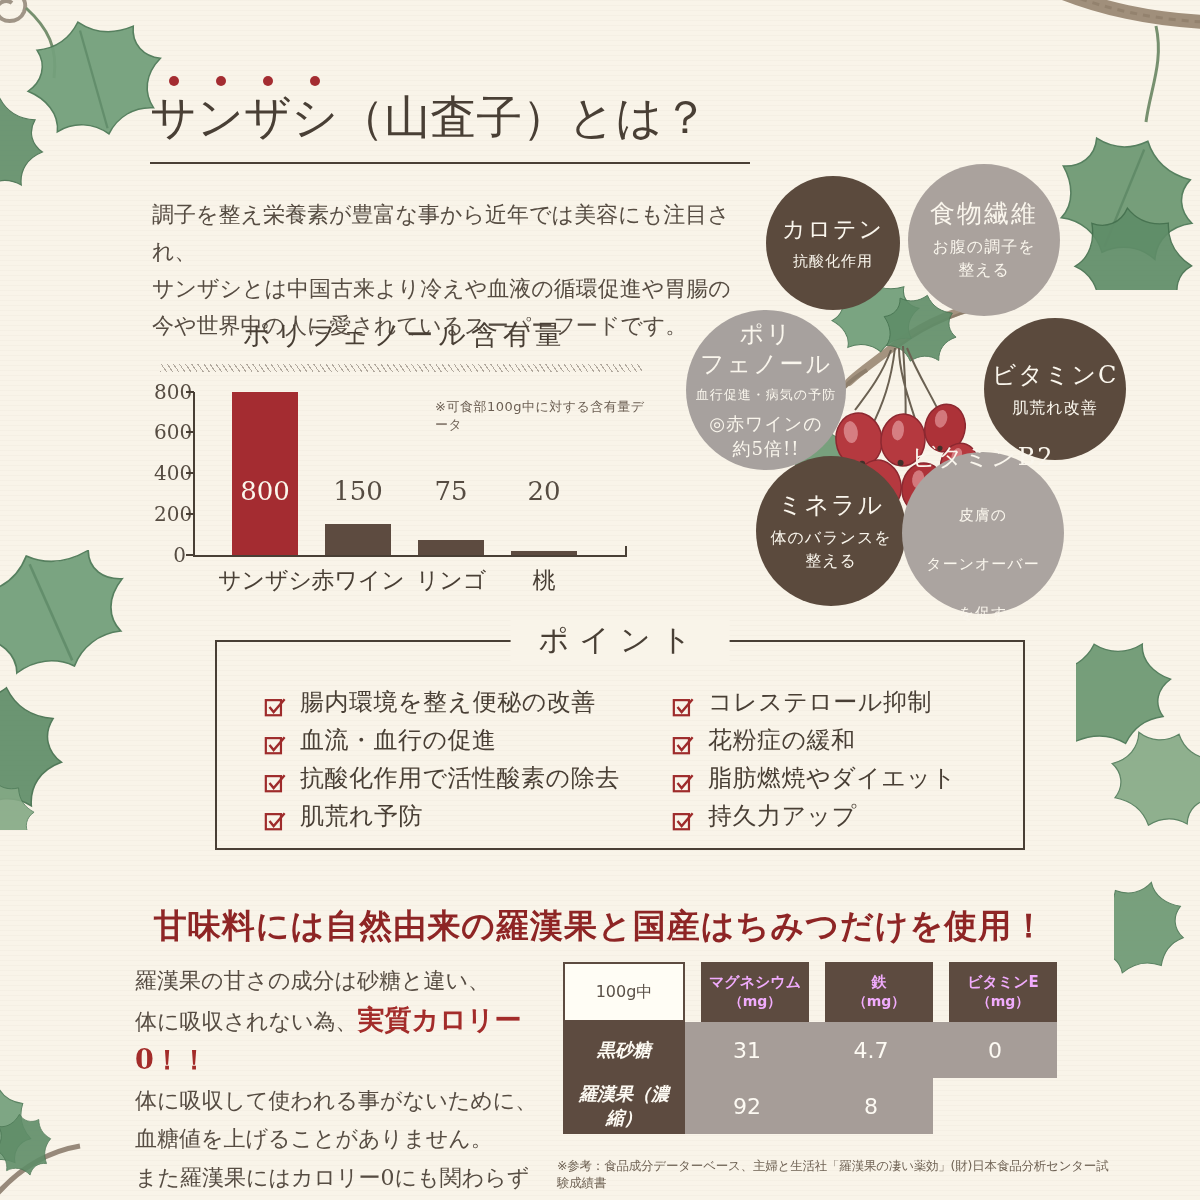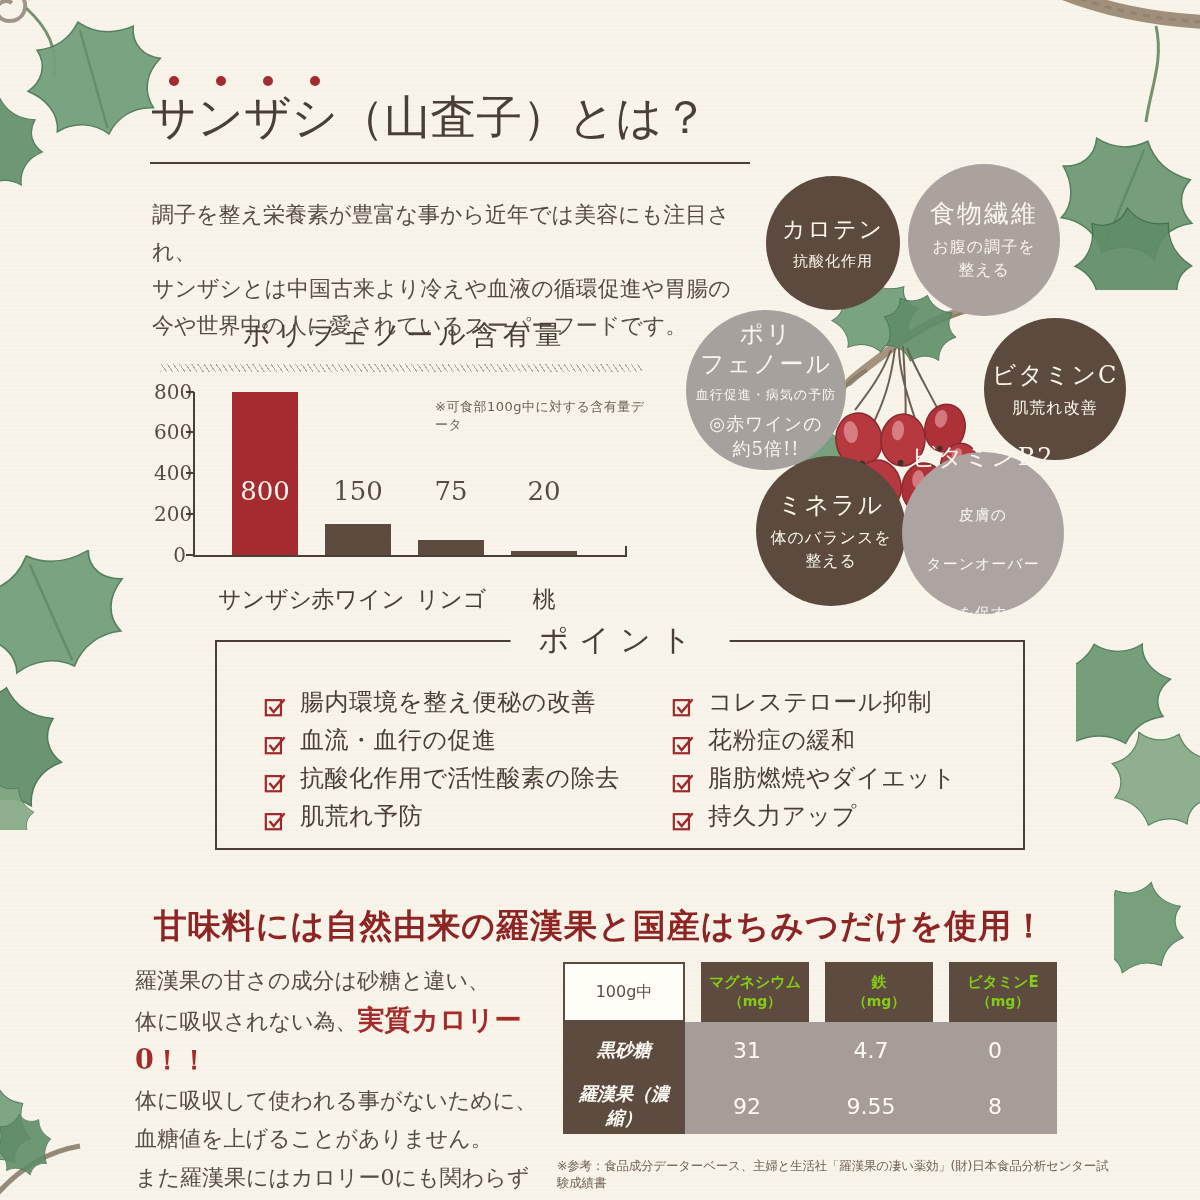--- a/index.html
+++ b/index.html
@@ -40,21 +40,21 @@
   .ylab{position:absolute;left:-6px;width:32px;text-align:right;font-size:20px;line-height:24px;color:#564c42;}
   .yl0{top:-4px;} .yl1{top:36px;} .yl2{top:77px;} .yl3{top:118px;} .yl4{top:159px;}
   .ytick{position:absolute;left:26px;width:8px;height:2px;background:#493f35;}
   .yt0{top:7px;} .yt1{top:47px;} .yt2{top:88px;} .yt3{top:129px;} .yt4{top:170px;}
   .end-tick{position:absolute;right:0;bottom:0;width:2px;height:9px;background:#493f35;}
   .col{position:absolute;bottom:0;width:66px;height:163px;}
   .col0{left:37px;} .col1{left:130px;} .col2{left:223px;} .col3{left:316px;}
   .bar{position:absolute;bottom:0;left:0;right:0;}
   .bar-value{position:absolute;bottom:49px;left:0;width:66px;text-align:center;font-size:26px;color:#564c42;z-index:2;}
   .col0 .bar-value{color:#fbf6ec;}
-  .bar-label{position:absolute;top:173px;left:-33px;width:132px;text-align:center;font-size:23px;color:#493f35;margin-top:19px;}
+  .bar-label{position:absolute;top:173px;left:-33px;width:132px;text-align:center;font-size:23px;color:#493f35;}
 
   
   .circle{position:absolute;border-radius:50%;display:flex;flex-direction:column;align-items:center;justify-content:center;
     text-align:center;color:#faf6ed;z-index:2;}
   .c1{left:766px;top:176px;width:134px;height:134px;}
   .c2{left:908px;top:164px;width:152px;height:152px;}
   .c3{left:686px;top:310px;width:160px;height:160px;}
   .c4{left:984px;top:318px;width:142px;height:142px;}
   .c5{left:756px;top:456px;width:150px;height:150px;}
   .c6{left:902px;top:452px;width:162px;height:162px;gap:26px;}
@@ -79,21 +79,21 @@
   .sweet-heading{position:absolute;left:0;top:904px;width:1200px;margin:0;text-align:center;
     font-size:33px;font-weight:600;letter-spacing:1px;color:#8e2525;line-height:44px;}
   .sweet-para{position:absolute;left:135px;top:962px;width:440px;font-size:22px;line-height:38.6px;color:#564c42;}
   .red-strong{font-size:27px;font-weight:700;color:#a32c2a;}
 
   .ntable{position:absolute;left:563px;top:962px;display:grid;
     grid-template-columns:122px 124px 124px 124px;grid-template-rows:60px 56px 56px;
     font-family:"DejaVu Sans","Liberation Sans",sans-serif;}
   .cell{display:flex;flex-direction:column;align-items:center;justify-content:center;text-align:center;}
   .cell-corner{background:#fffdf5;border:2px solid #5d4b40;color:#5a5047;font-size:16px;}
-  .cell-th{background:#5d4b40;color:#84cc16;font-size:15px;font-weight:700;line-height:19px;margin-left:16px;}
+  .cell-th{background:#5d4b40;color:#f0abfc;font-size:15px;font-weight:700;line-height:19px;margin-left:16px;}
   .cell-th .unit{font-size:14px;font-weight:700;}
   .cell-label{background:#5d4b40;color:#fdfaf3;font-size:18px;font-weight:700;font-style:italic;}
   .cell-num{background:#a69d98;color:#fdfaf3;font-size:22px;}
   .foot-note{position:absolute;left:557px;top:1158px;width:560px;font-size:12.5px;color:#6f6254;
     font-family:"DejaVu Sans","Liberation Sans",sans-serif;letter-spacing:-0.2px;}
 </style>
 </head>
 <body>
 
 <div class="page">
@@ -410,19 +410,18 @@
     <div class="cell cell-th">
         <span>ビタミンE</span>
         <span class="unit">（mg）</span>
       </div>
     <div class="cell cell-label">黒砂糖</div>
     <div class="cell cell-num">31</div>
     <div class="cell cell-num">4.7</div>
     <div class="cell cell-num">0</div>
     <div class="cell cell-label">羅漢果（濃縮）</div>
     <div class="cell cell-num">92</div>
-    <div class="cell cell-num">9.55</div>
     <div class="cell cell-num">8</div>
   </div>
 
   <div class="foot-note">※参考：食品成分データーベース、主婦と生活社「羅漢果の凄い薬効」(財)日本食品分析センター試験成績書</div>
 
 </div>
 
 </body></html>

